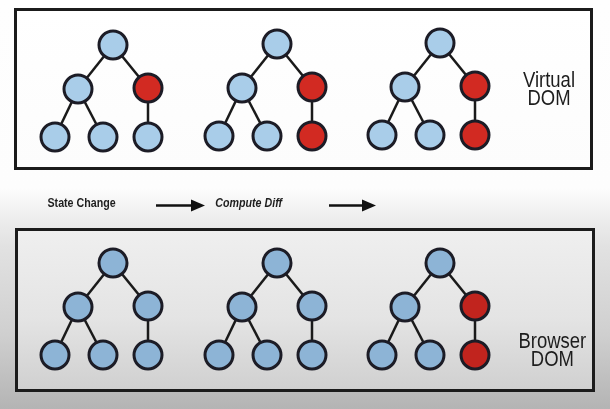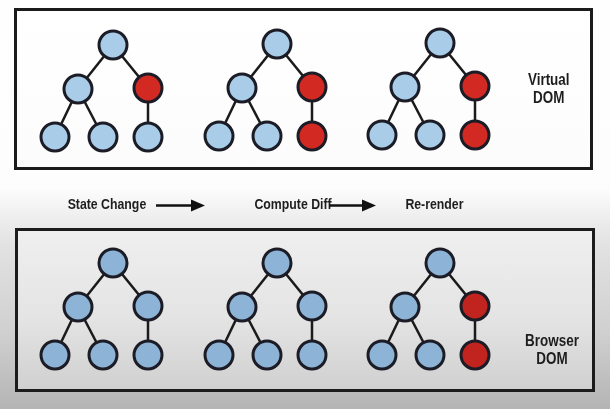--- a/index.html
+++ b/index.html
@@ -28,49 +28,49 @@
   }
   #tree-svg {
     position: absolute; left: 0; top: 0;
     width: 610px; height: 409px;
     pointer-events: none;
   }
   .panel-label {
     position: absolute;
     width: 100px;
     text-align: center;
-    font-weight: 700;
-    font-size: 16px;
+    font-weight: 400;
+    font-size: 22px;
     line-height: 18px;
     color: #1d1d1d;
     white-space: pre-line;
   }
   .panel-label .squeeze {
     display: inline-block;
     transform: scaleX(0.84);
     transform-origin: center center;
   }
   #virtual-label { left: 499px; top: 71px; }
   #browser-label { left: 502px; top: 293px; margin-top: 39px; }
   .flow-label {
     position: absolute;
     top: 195px;
-    text-align: right;
+    text-align: left;
     font-weight: 700;
-    font-size: 15px;
+    font-size: 13px;
     color: #1e1e1e;
     white-space: nowrap;
   }
   .flow-label .squeeze {
     display: inline-block;
     transform: scaleX(0.82);
     transform-origin: center center;
   }
   #flow-step-1 { left: 40px;  width: 115px; }
-  #flow-step-2 { left: 224px; width: 116px; }
+  #flow-step-2 { left: 208px; width: 116px; font-style: italic; }
   #flow-step-3 { left: 384px; width: 86px;  }
   .flow-arrow { position: absolute; top: 199px; }
   #flow-arrow-1 { left: 155px; }
   #flow-arrow-2 { left: 328px; }
 </style>
 </head>
 <body>
 
 <div id="canvas">
 
@@ -171,15 +171,14 @@
     <polygon points="36,0.5 50,6.5 36,12.5" fill="#111111"></polygon>
   </svg>
 
   <div id="flow-step-2" class="flow-label"><span class="squeeze">Compute Diff</span></div>
 
   <svg id="flow-arrow-2" class="flow-arrow" width="48" height="13">
     <line x1="1" y1="6.5" x2="36" y2="6.5" stroke="#111111" stroke-width="2.6"></line>
     <polygon points="34,0.5 48,6.5 34,12.5" fill="#111111"></polygon>
   </svg>
 
-  <div id="flow-step-3" class="flow-label"><span class="squeeze">Re-render</span></div>
 
 </div>
 
 </body></html>

